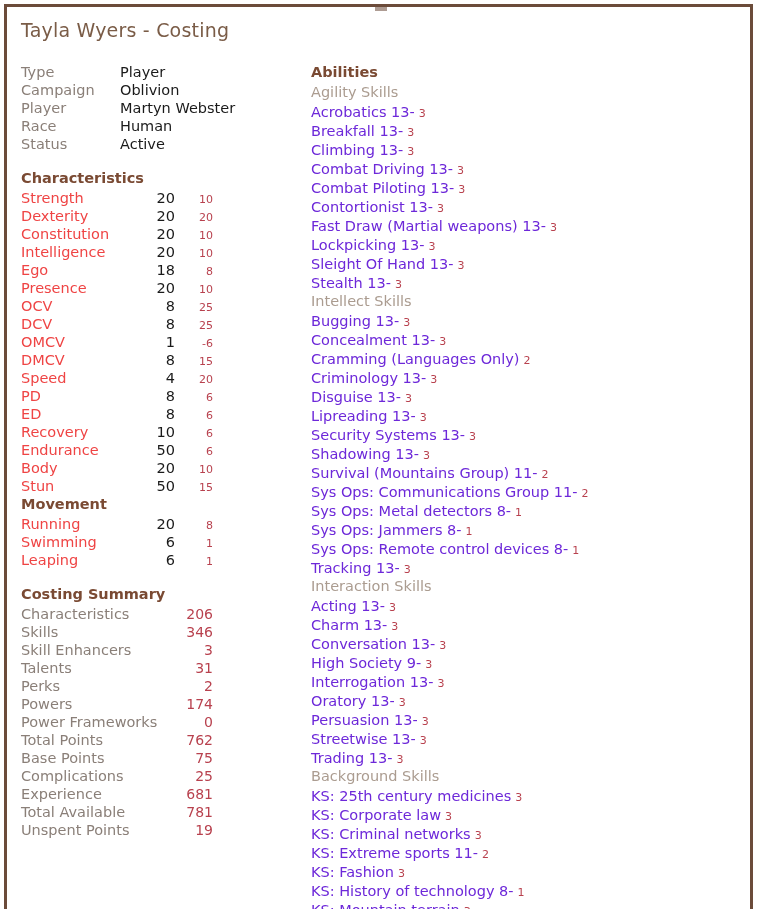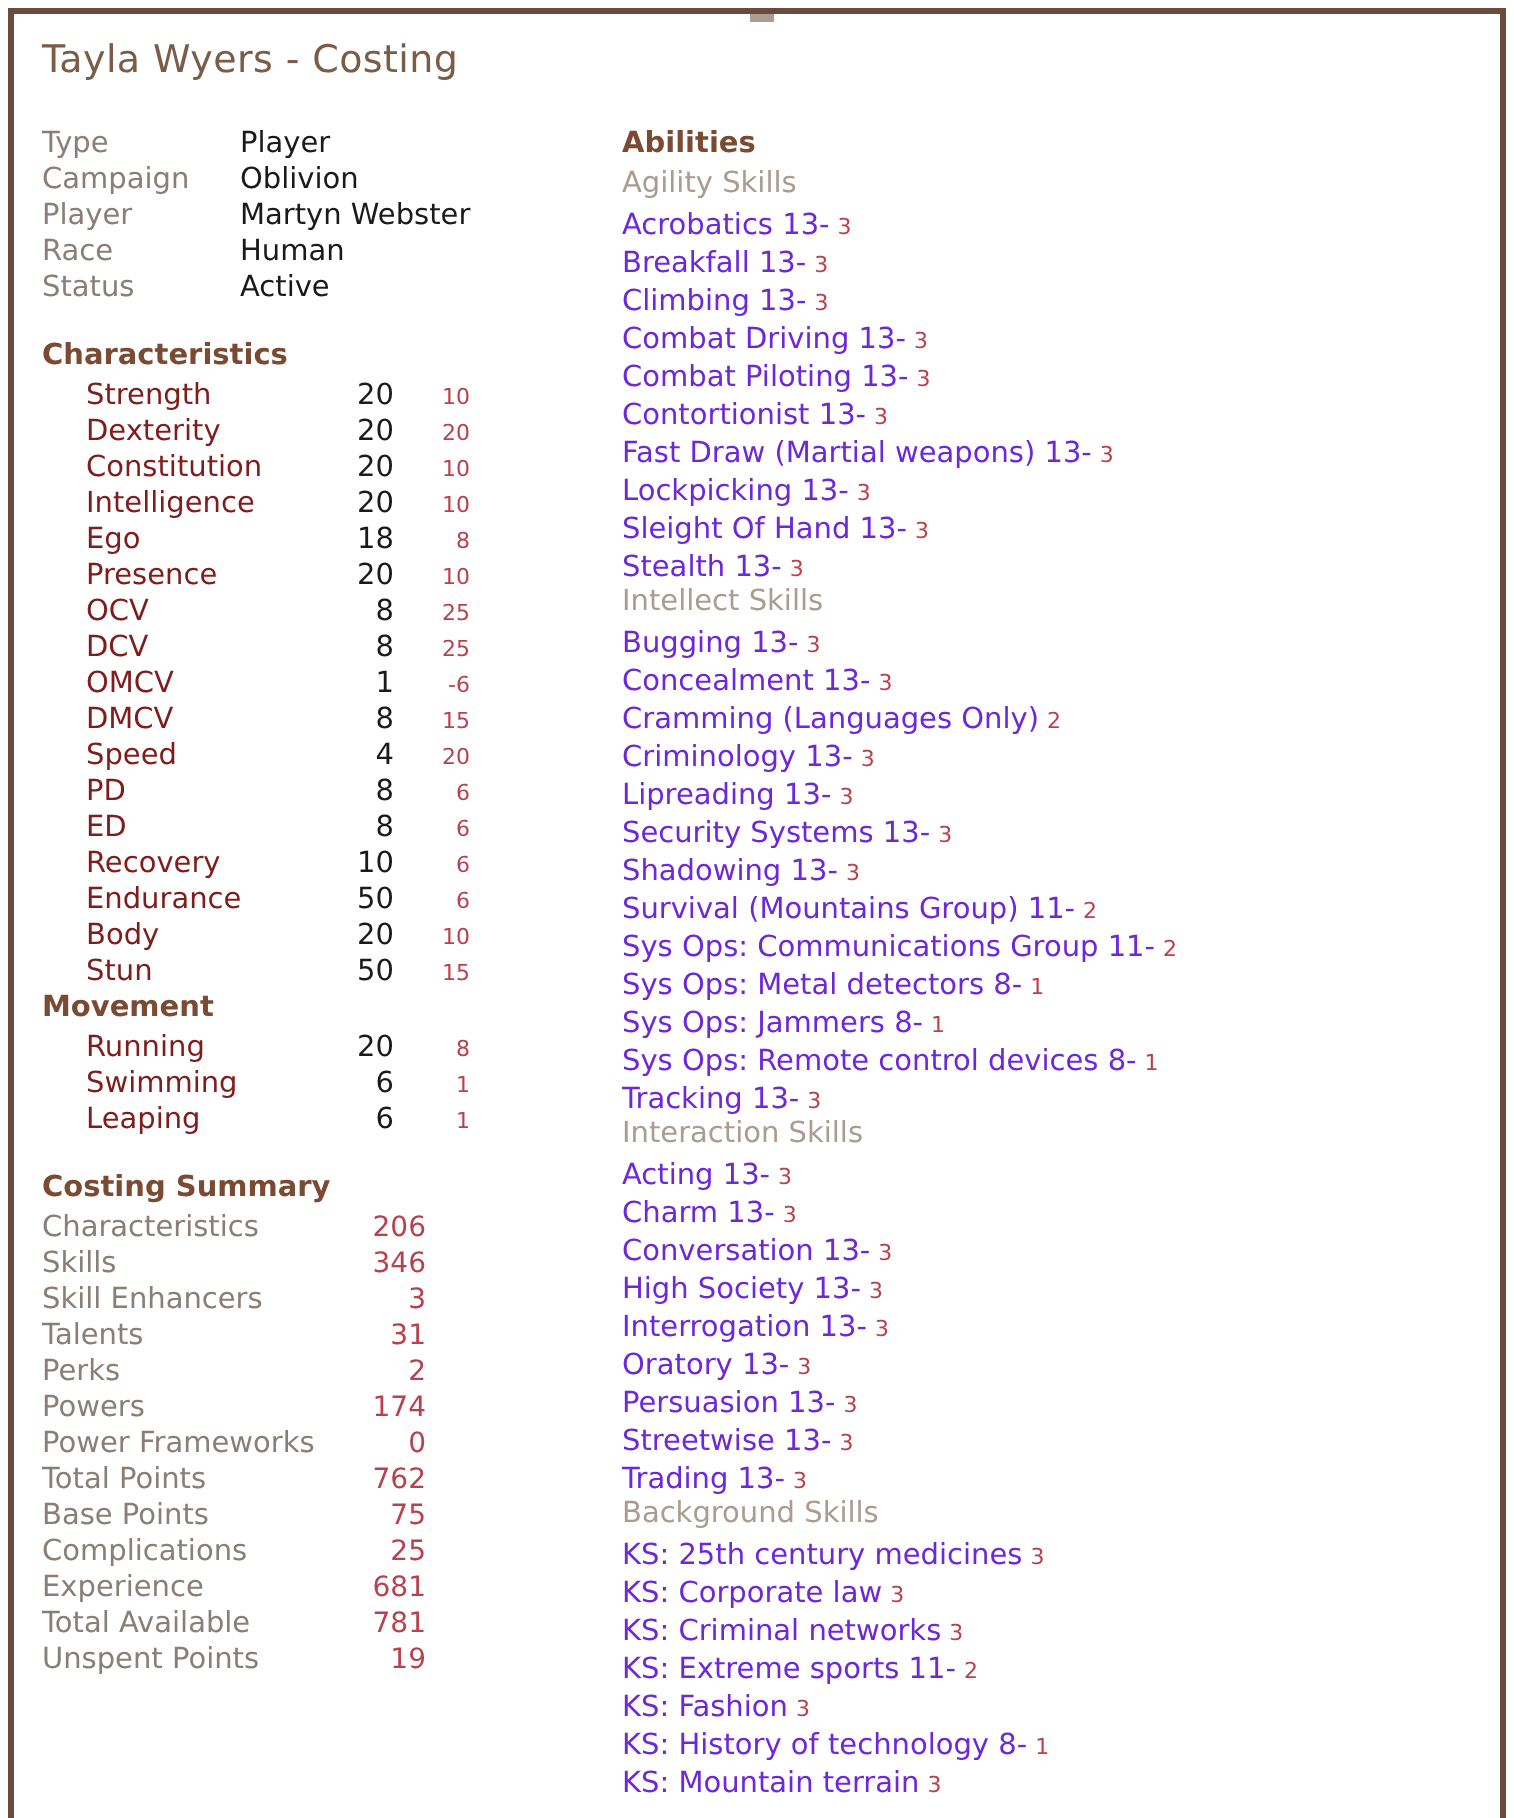--- a/index.html
+++ b/index.html
@@ -77,23 +77,22 @@
   
   .stat-row {
     display: flex;
     align-items: baseline;
     line-height: 18px;
     height: 18px;
   }
   .stat-label {
     flex: 0 0 104px;
     font-size: 14.5px;
-    color: #7f1d1d;
+    color: #ef4444;
     white-space: nowrap;
-    margin-left: 22px;
   }
   .stat-value {
     flex: 0 0 50px;
     text-align: right;
     font-size: 14.5px;
     color: #1a1a1a;
   }
   .stat-cost {
     flex: 0 0 38px;
     text-align: right;
@@ -385,34 +384,35 @@
             <div class="ability-row"><span class="ability-name">Contortionist 13-</span><span class="ability-cost">3</span></div>
             <div class="ability-row"><span class="ability-name">Fast Draw (Martial weapons) 13-</span><span class="ability-cost">3</span></div>
             <div class="ability-row"><span class="ability-name">Lockpicking 13-</span><span class="ability-cost">3</span></div>
             <div class="ability-row"><span class="ability-name">Sleight Of Hand 13-</span><span class="ability-cost">3</span></div>
             <div class="ability-row"><span class="ability-name">Stealth 13-</span><span class="ability-cost">3</span></div>
             <div class="ability-group-heading">Intellect Skills</div>
             <div class="ability-row"><span class="ability-name">Bugging 13-</span><span class="ability-cost">3</span></div>
             <div class="ability-row"><span class="ability-name">Concealment 13-</span><span class="ability-cost">3</span></div>
             <div class="ability-row"><span class="ability-name">Cramming (Languages Only)</span><span class="ability-cost">2</span></div>
             <div class="ability-row"><span class="ability-name">Criminology 13-</span><span class="ability-cost">3</span></div>
+            <div class="ability-row"><span class="ability-name">Disguise 13-</span><span class="ability-cost">3</span></div>
             <div class="ability-row"><span class="ability-name">Lipreading 13-</span><span class="ability-cost">3</span></div>
             <div class="ability-row"><span class="ability-name">Security Systems 13-</span><span class="ability-cost">3</span></div>
             <div class="ability-row"><span class="ability-name">Shadowing 13-</span><span class="ability-cost">3</span></div>
             <div class="ability-row"><span class="ability-name">Survival (Mountains Group) 11-</span><span class="ability-cost">2</span></div>
             <div class="ability-row"><span class="ability-name">Sys Ops: Communications Group 11-</span><span class="ability-cost">2</span></div>
             <div class="ability-row"><span class="ability-name">Sys Ops: Metal detectors 8-</span><span class="ability-cost">1</span></div>
             <div class="ability-row"><span class="ability-name">Sys Ops: Jammers 8-</span><span class="ability-cost">1</span></div>
             <div class="ability-row"><span class="ability-name">Sys Ops: Remote control devices 8-</span><span class="ability-cost">1</span></div>
             <div class="ability-row"><span class="ability-name">Tracking 13-</span><span class="ability-cost">3</span></div>
             <div class="ability-group-heading">Interaction Skills</div>
             <div class="ability-row"><span class="ability-name">Acting 13-</span><span class="ability-cost">3</span></div>
             <div class="ability-row"><span class="ability-name">Charm 13-</span><span class="ability-cost">3</span></div>
             <div class="ability-row"><span class="ability-name">Conversation 13-</span><span class="ability-cost">3</span></div>
-            <div class="ability-row"><span class="ability-name">High Society 13-</span><span class="ability-cost">3</span></div>
+            <div class="ability-row"><span class="ability-name">High Society 9-</span><span class="ability-cost">3</span></div>
             <div class="ability-row"><span class="ability-name">Interrogation 13-</span><span class="ability-cost">3</span></div>
             <div class="ability-row"><span class="ability-name">Oratory 13-</span><span class="ability-cost">3</span></div>
             <div class="ability-row"><span class="ability-name">Persuasion 13-</span><span class="ability-cost">3</span></div>
             <div class="ability-row"><span class="ability-name">Streetwise 13-</span><span class="ability-cost">3</span></div>
             <div class="ability-row"><span class="ability-name">Trading 13-</span><span class="ability-cost">3</span></div>
             <div class="ability-group-heading">Background Skills</div>
             <div class="ability-row"><span class="ability-name">KS: 25th century medicines</span><span class="ability-cost">3</span></div>
             <div class="ability-row"><span class="ability-name">KS: Corporate law</span><span class="ability-cost">3</span></div>
             <div class="ability-row"><span class="ability-name">KS: Criminal networks</span><span class="ability-cost">3</span></div>
             <div class="ability-row"><span class="ability-name">KS: Extreme sports 11-</span><span class="ability-cost">2</span></div>

